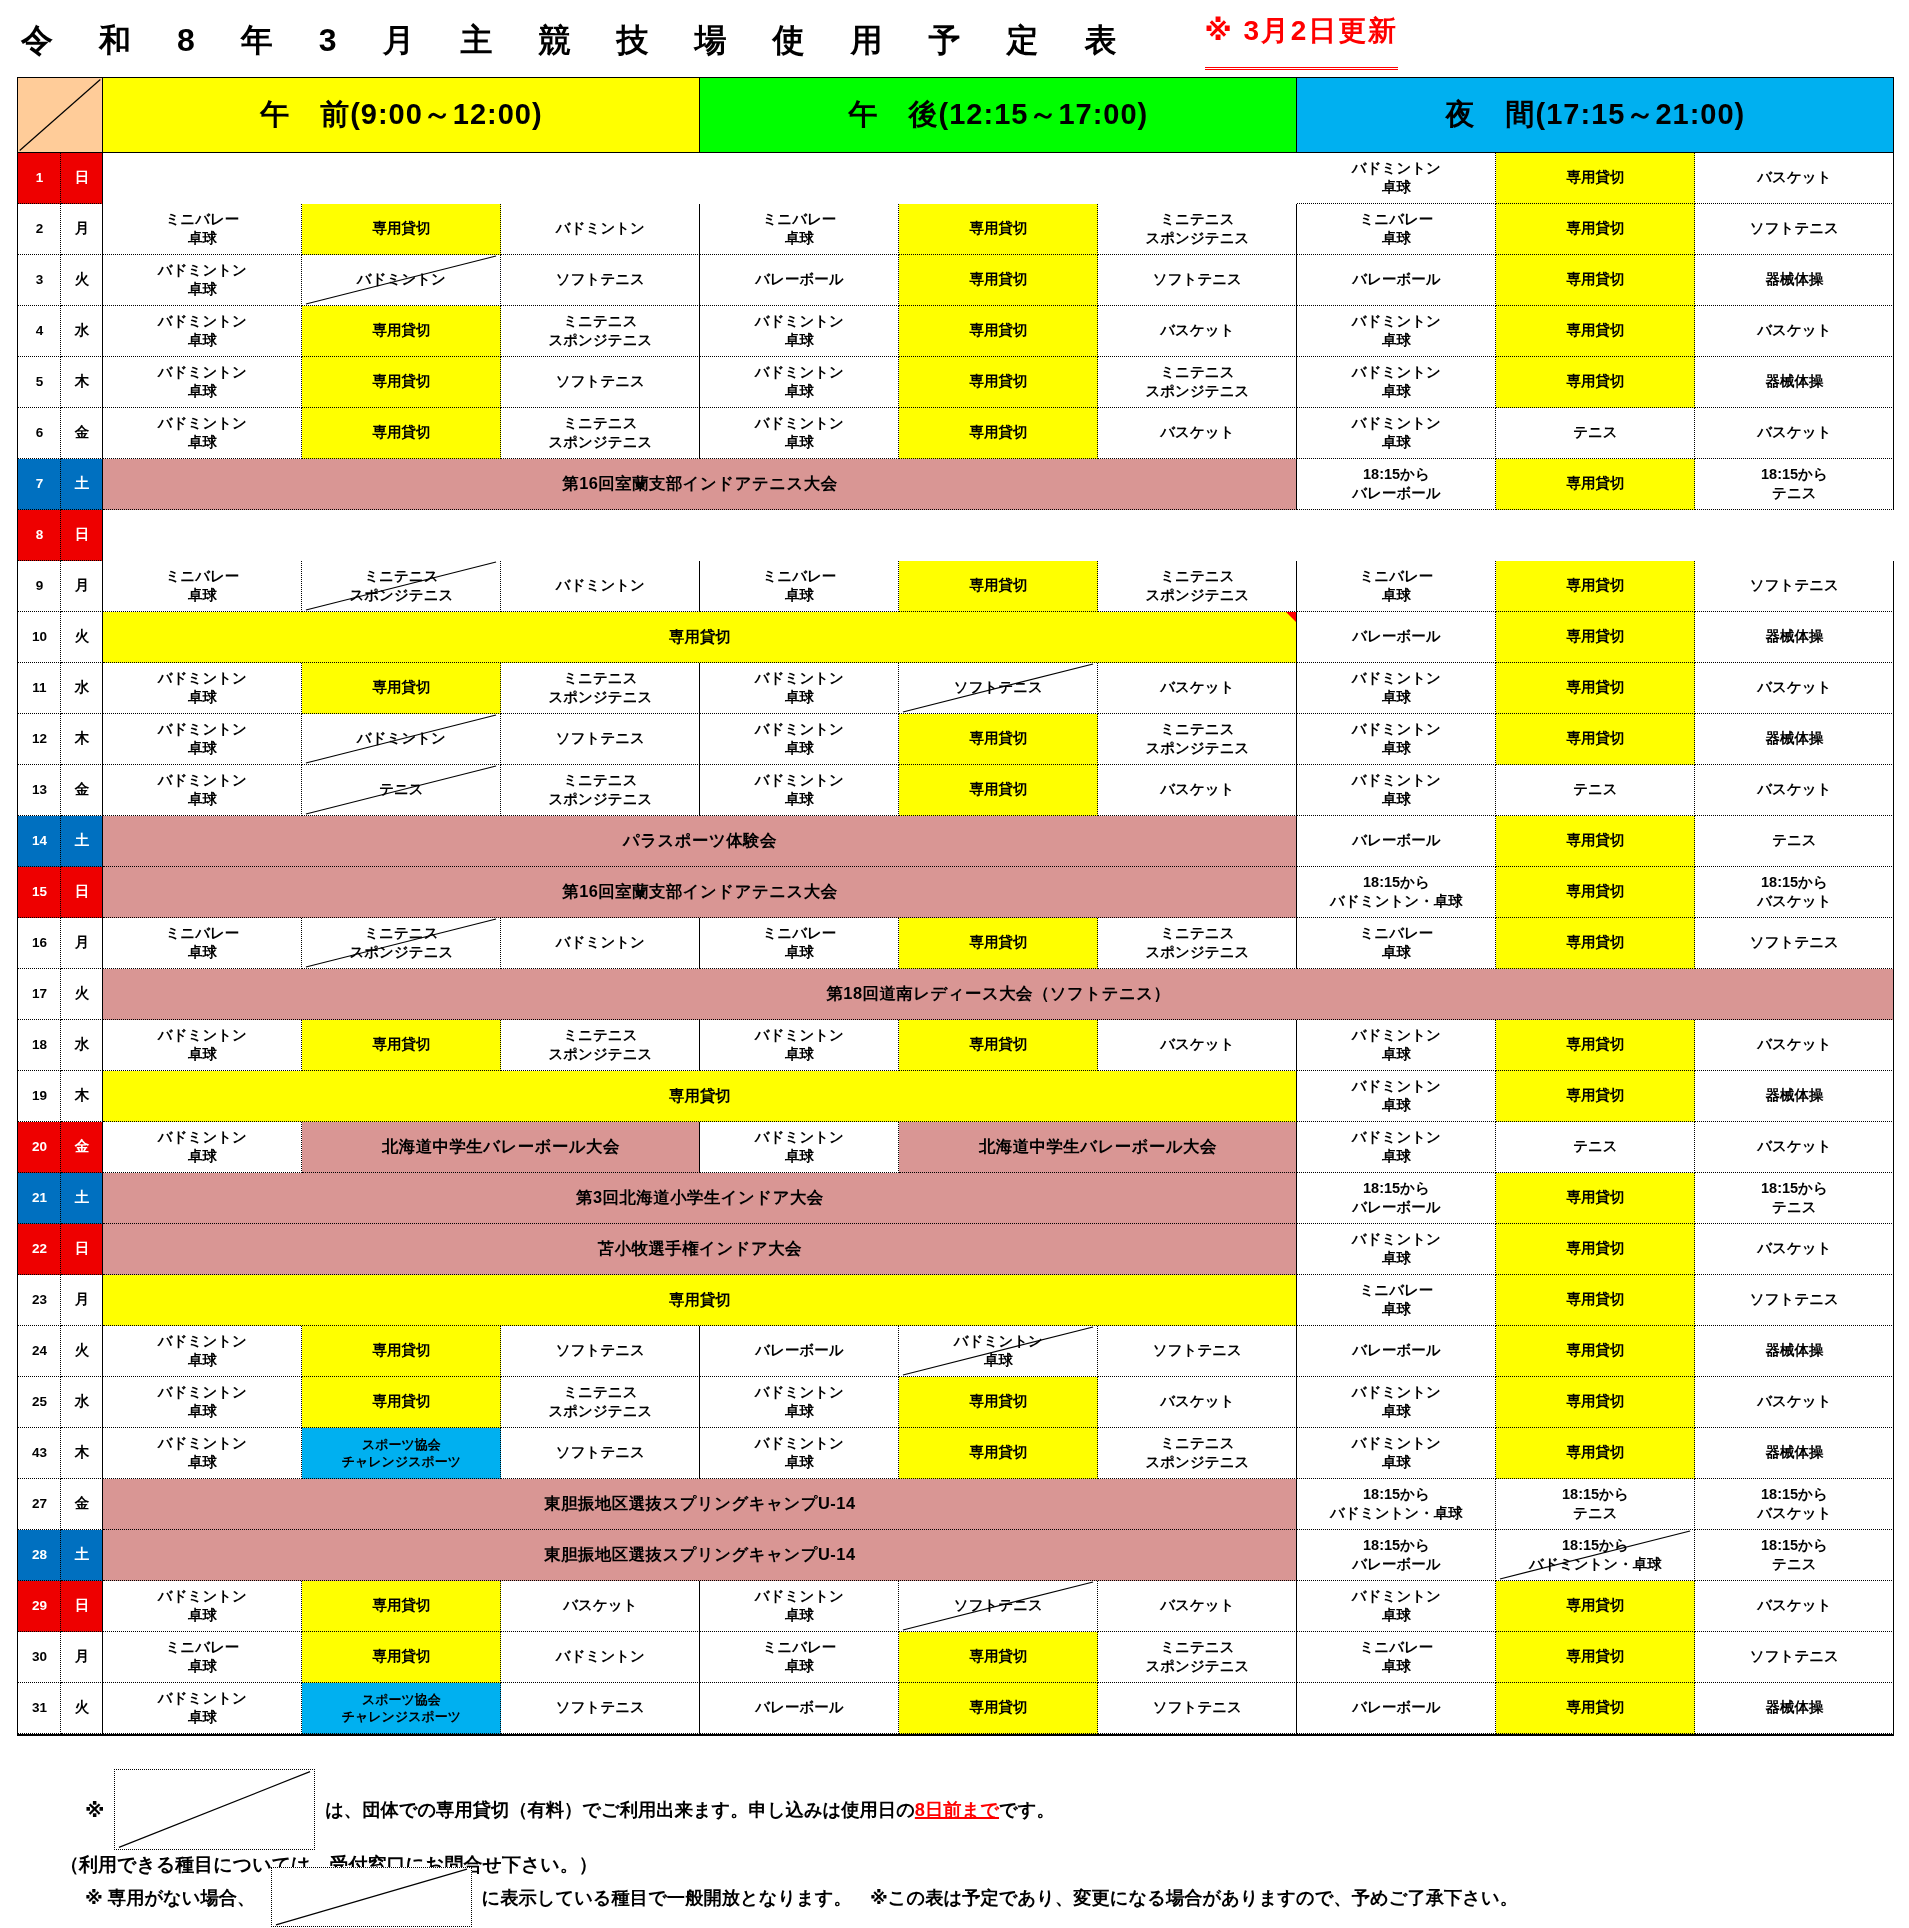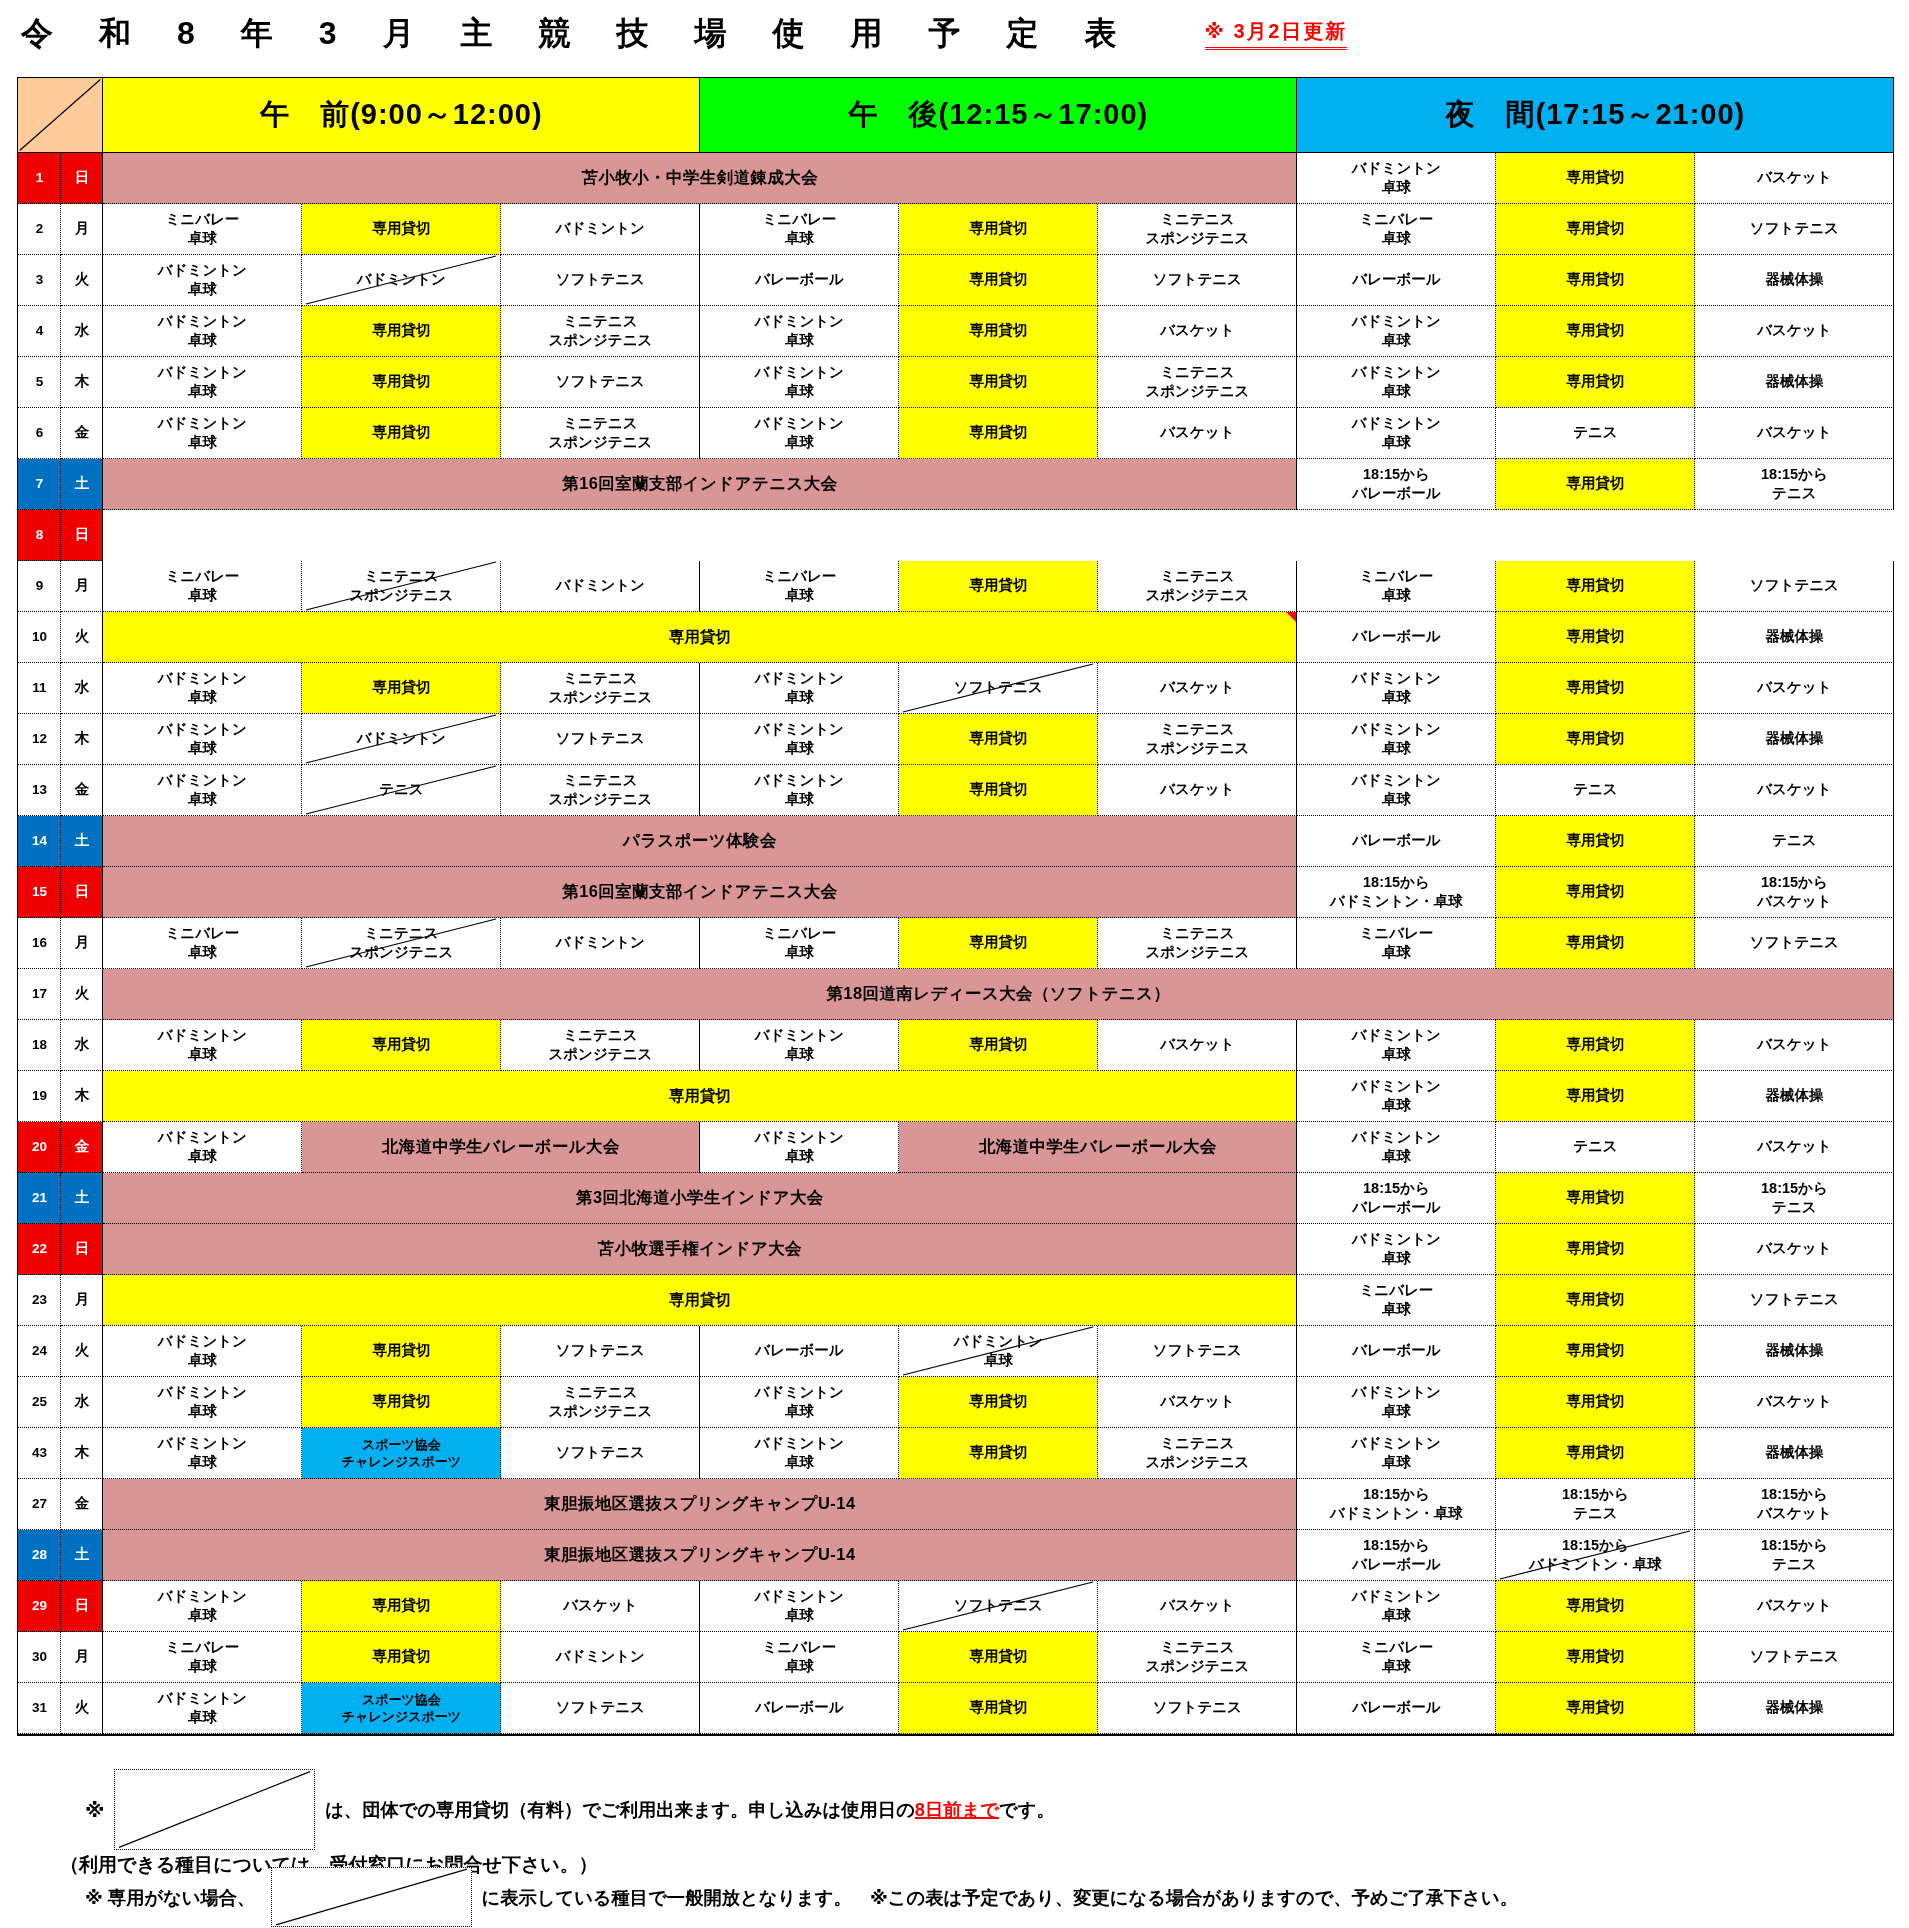--- a/index.html
+++ b/index.html
@@ -3,22 +3,22 @@
 <meta charset="utf-8">
 <style>
   * { box-sizing: border-box; margin: 0; padding: 0; }
   html,body { width:1910px; height:1928px; background:#fff; overflow:hidden;
     font-family:"Liberation Sans","DejaVu Sans",sans-serif; }
   .page { position:relative; width:1910px; height:1928px; }
 
   
   .title-row { position:absolute; top:11.6px; left:21px; display:flex; align-items:center; white-space:nowrap; }
   .title-main { font-size:32px; font-weight:bold; letter-spacing:46px; color:#000; }
-  .title-note { font-size:20px; font-weight:bold; color:var(--note_red);
-    border-bottom:3.9px double var(--note_red); margin-left:42px; padding-bottom:2px; letter-spacing:1.9px; }
+  .title-note { font-size:28px; font-weight:bold; color:var(--note_red);
+    border-bottom:3.9px double var(--note_red); margin-left:42px; padding-bottom:17px; letter-spacing:1.9px; }
 
   
   .grid { position:absolute; top:77px; left:17.4px; width:1877px;
     display:grid; grid-template-columns:43px 42px repeat(9,1fr);
     grid-template-rows:75px repeat(31,51px);
     border-top:1.9px solid #000; border-left:1.9px solid #000; border-bottom:2.9px solid #000;
     background:#fff; }
   .cell { border-right:1px dotted #000; border-bottom:1px dotted #000;
     display:flex; align-items:center; justify-content:center; text-align:center;
     font-weight:bold; font-size:14.5px; line-height:1.32; white-space:pre-line;
@@ -74,21 +74,20 @@
       <svg class="diag" viewBox="0 0 100 100" preserveAspectRatio="none">
           <line x1="2" y1="98" x2="98" y2="2" stroke="#000" stroke-width="1.2" vector-effect="non-scaling-stroke"></line>
         </svg>
     </div>
     <div class="hdr am">午　前(9:00～12:00)</div>
     <div class="hdr pm">午　後(12:15～17:00)</div>
     <div class="hdr ev">夜　間(17:15～21:00)</div>
 
   <div class="cell day red" style="grid-area: 2 / 1;">1</div>
       <div class="cell wday red" style="grid-area: 2 / 2;">日</div>
-      <div class="cell sport bg-p merged sec-end" style="grid-area: 2 / 3 / auto / span 6;"><span class="txt">苫小牧小・中学生剣道錬成大会</span></div>
       <div class="cell sport" style="grid-area: 2 / 9 / auto / span 1;"><span class="txt">バドミントン
 卓球</span></div>
       <div class="cell sport bg-y" style="grid-area: 2 / 10 / auto / span 1;"><span class="txt">専用貸切</span></div>
       <div class="cell sport sec-end" style="grid-area: 2 / 11 / auto / span 1;"><span class="txt">バスケット</span></div>
       <div class="cell day" style="grid-area: 3 / 1;">2</div>
       <div class="cell wday" style="grid-area: 3 / 2;">月</div>
       <div class="cell sport" style="grid-area: 3 / 3 / auto / span 1;"><span class="txt">ミニバレー
 卓球</span></div>
       <div class="cell sport bg-y" style="grid-area: 3 / 4 / auto / span 1;"><span class="txt">専用貸切</span></div>
       <div class="cell sport sec-end" style="grid-area: 3 / 5 / auto / span 1;"><span class="txt">バドミントン</span></div>

